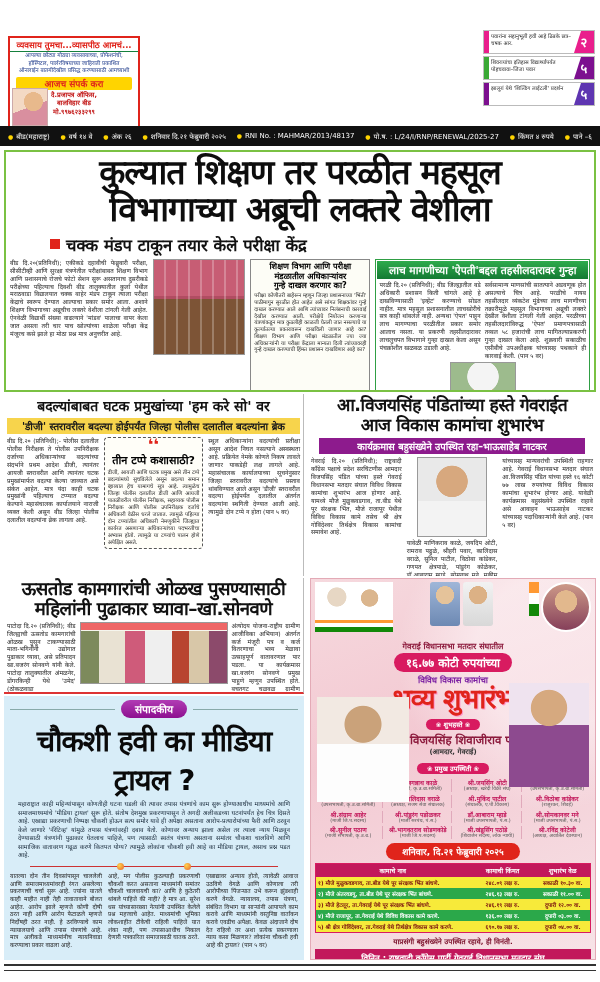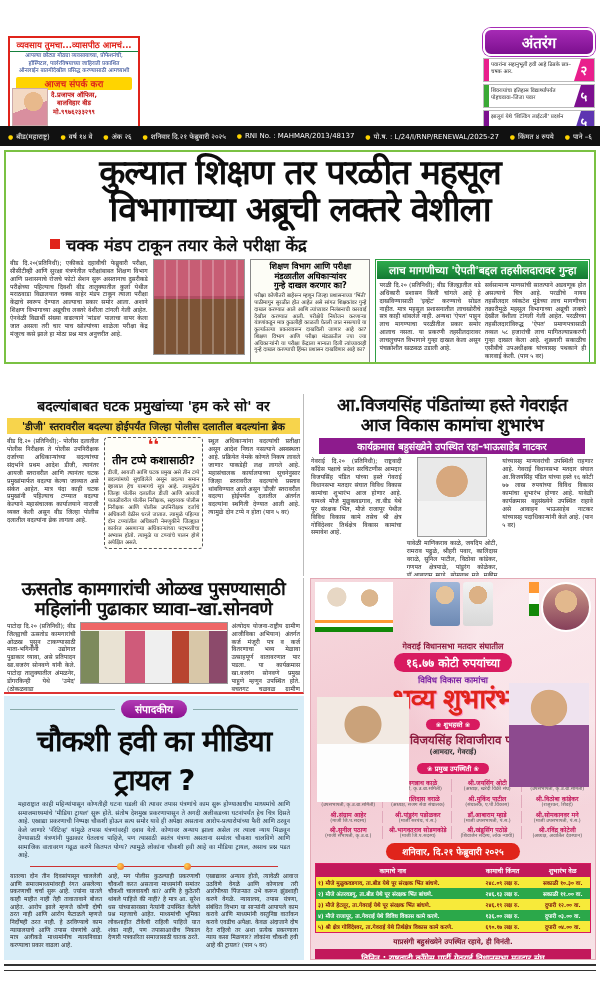--- a/index.html
+++ b/index.html
@@ -30,21 +30,21 @@
   .ant-bar{width:5px;}
   .ant-text{flex:1;font-size:5.4px;line-height:1.25;padding:2px 2px;color:#222;}
   .ant-num{width:20px;color:#fff;font-weight:900;font-size:13px;display:flex;align-items:center;justify-content:center;
            clip-path:polygon(35% 0,100% 0,100% 100%,0 100%);}
   
   .infobar{position:absolute;top:126px;left:0;width:600px;height:20px;background:#111;color:#fff;
            display:flex;align-items:center;justify-content:space-between;font-size:7px;padding:0 8px;box-sizing:border-box;}
   .infobar span{white-space:nowrap;}
   .infobar span::before{content:"●";color:#ffd400;font-size:6px;margin-right:3px;}
   
-  .lead{position:absolute;top:150px;left:4px;width:592px;height:214px;border:2px solid #7ac143;box-sizing:border-box;
+  .lead{position:absolute;top:150px;left:4px;width:592px;height:242px;border:2px solid #7ac143;box-sizing:border-box;
         padding:2px 4px;overflow:hidden;}
   .lead-h{font-weight:900;font-size:34px;line-height:1.1;text-align:center;color:#0d0d0d;letter-spacing:-1px;}
   .lead-sub{display:flex;align-items:center;justify-content:flex-start;gap:6px;margin:4px 0 3px 40px;}
   .red-sq{width:10px;height:10px;background:#e0241b;flex:0 0 auto;}
   .lead-sub-t{font-weight:900;font-size:16.5px;color:#111;}
   .lead-flex{display:flex;gap:5px;}
   .t6{font-size:6.1px;line-height:1.3;text-align:justify;color:#222;}
   .col-a{width:140px;}
   .ph{border:1px solid #999;box-sizing:border-box;}
   .ph-exam{width:94px;height:96px;background:
@@ -165,21 +165,20 @@
       <div class="la-line">ऑनलाईन बातमीदेखील प्रसिद्ध करण्यासाठी आमच्याशी</div>
       <div class="la-cta">आजच संपर्क करा</div>
       <div class="la-red">दै.प्रजापत्र ऑफिस,</div>
       <div class="la-red">बालविहार बीड</div>
       <div class="la-red">मो.९९७६२३३२९९</div>
       <div class="la-photo"></div>
     </div>
 
 
     <div class="antarang">
-      <div class="ant-head">अंतरंग</div>
       <div class="ant-item">
         <div class="ant-bar" style="background:#e91e8c"></div>
         <div class="ant-text">पवारांना सहानुभूती हवी आहे ठिबके छत्र–चषक आर.</div>
         <div class="ant-num" style="background:#e91e8c">२</div>
       </div>
       <div class="ant-item">
         <div class="ant-bar" style="background:#3aa935"></div>
         <div class="ant-text">शिवरायांचा इतिहास विद्यार्थ्यांपर्यंत पोहचवावा–जिजा पवार</div>
         <div class="ant-num" style="background:#7c0f8f">५</div>
       </div>

